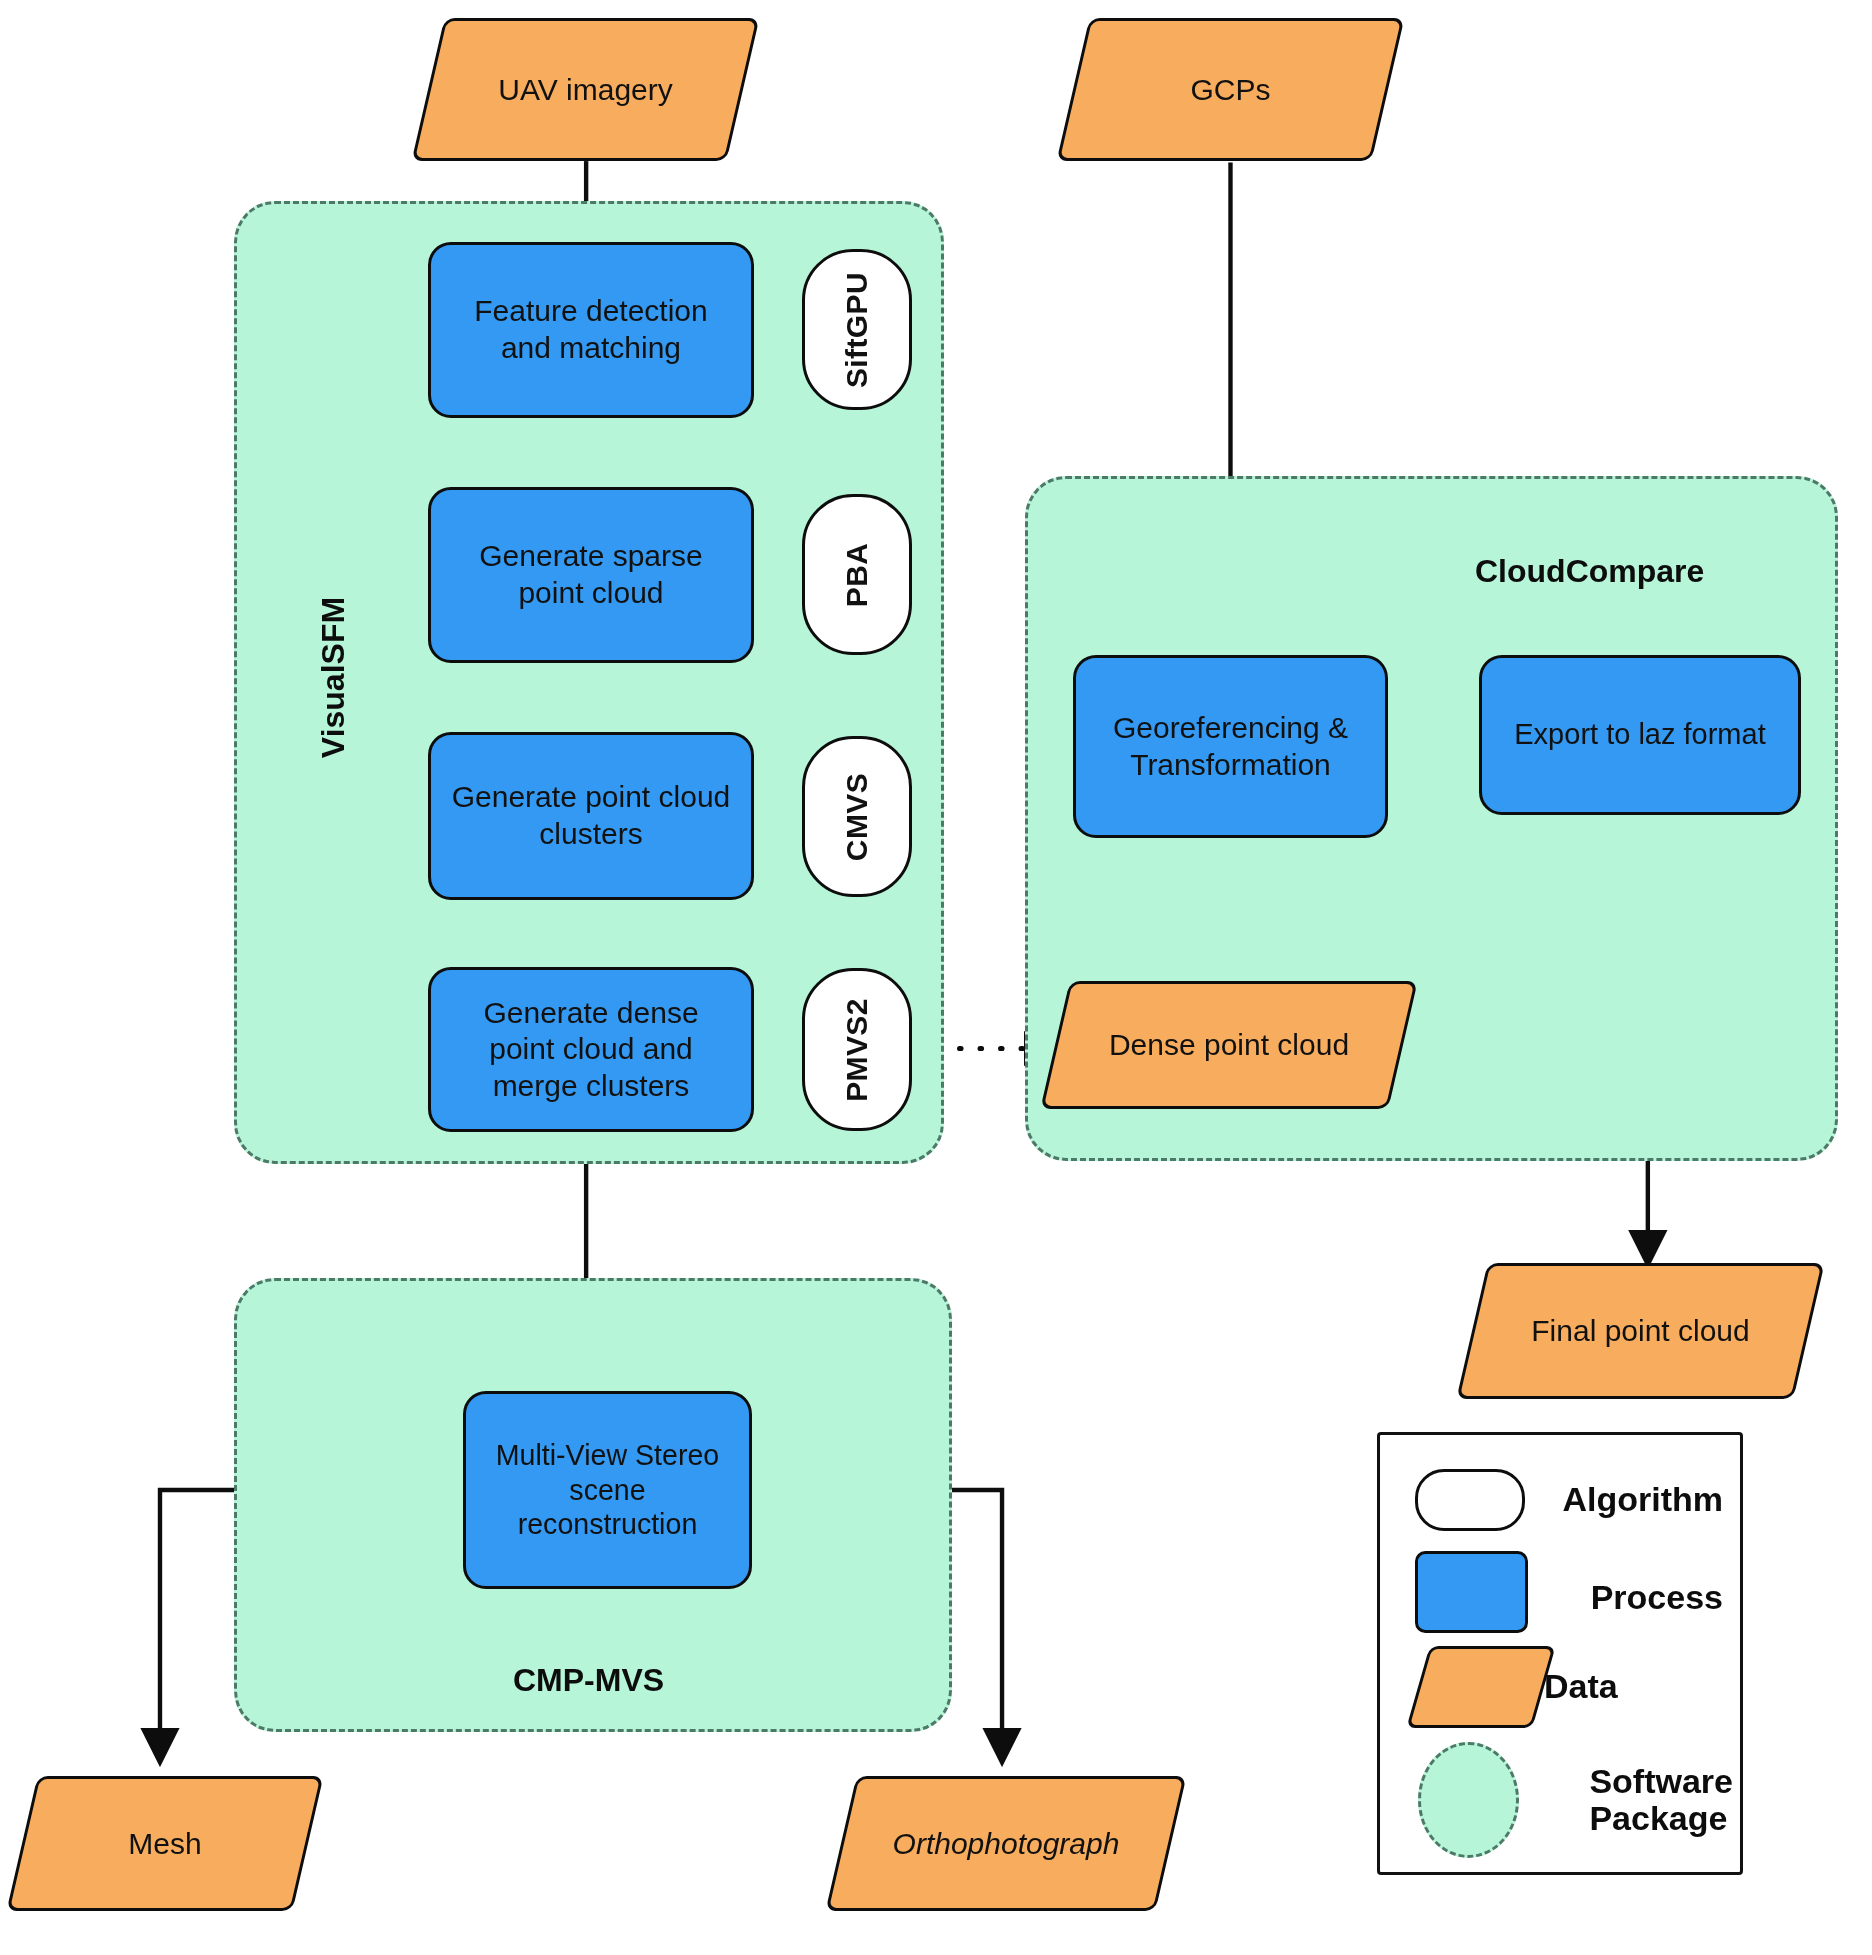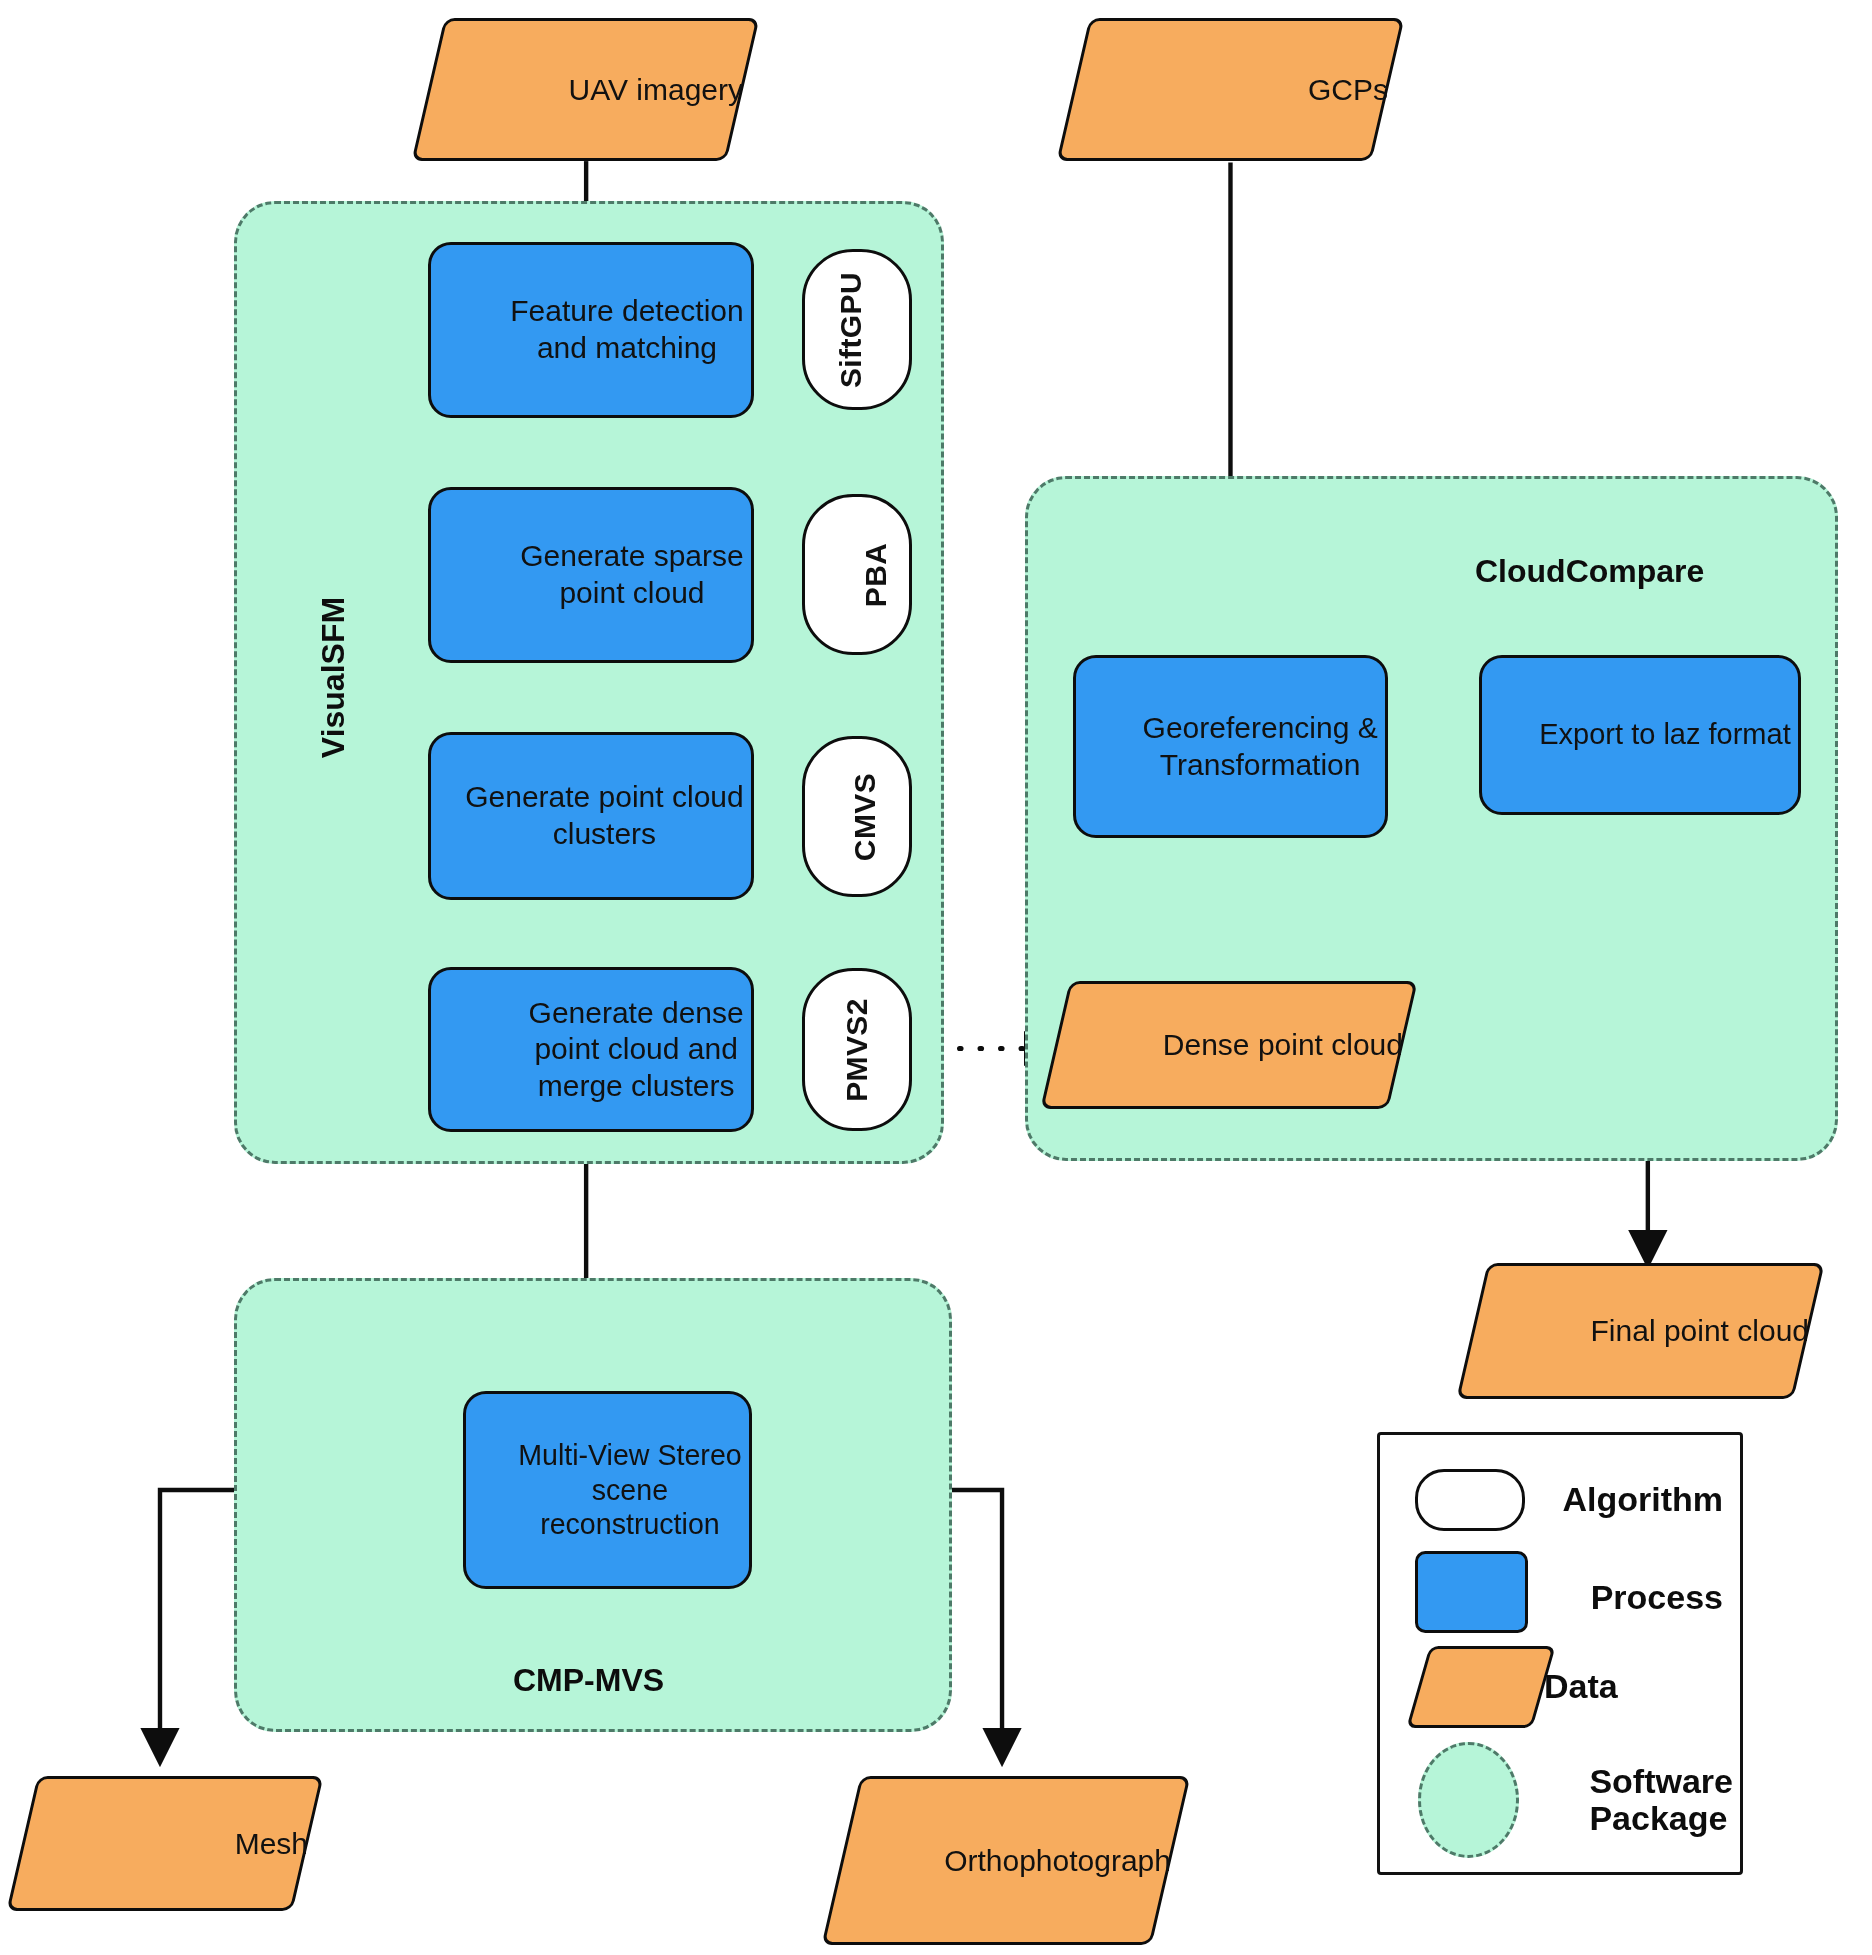--- a/index.html
+++ b/index.html
@@ -23,21 +23,21 @@
     top: 0;
     width: 1873px;
     height: 1955px;
     pointer-events: none;
   }
   .node {
     position: absolute;
     box-sizing: border-box;
     display: flex;
     align-items: center;
-    justify-content: flex-end;
+    justify-content: center;
     text-align: center;
     color: #111111;
   }
 
   
   .pkg {
     background: #b6f5d8;
     border: 3.7px dashed #4d7a68;
     border-radius: 41px;
   }
@@ -250,21 +250,21 @@
   <div class="node data" style="left:1472px; top:1263px; width:337px; height:136px;">
     <div class="skew"></div>
     <div class="dlabel">Final point cloud</div>
   </div>
 
   <div class="node data" style="left:22px; top:1776px; width:286px; height:135px;">
     <div class="skew"></div>
     <div class="dlabel">Mesh</div>
   </div>
 
-  <div class="node data" style="left:841px; top:1776px; width:330px; height:169px;">
+  <div class="node data" style="left:841px; top:1776px; width:330px; height:135px;font-style:italic;">
     <div class="skew"></div>
     <div class="dlabel">Orthophotograph</div>
   </div>
 
   <div id="legend" style="left:1377px; top:1432px; width:366px; height:443px;">
 
     <div class="legend-row" style="left:35px; top:28px; width:308px; height:73px;">
       <div class="sw-algo"></div>
       <div class="legend-label" style="margin-left:37px;">Algorithm</div>
     </div>

